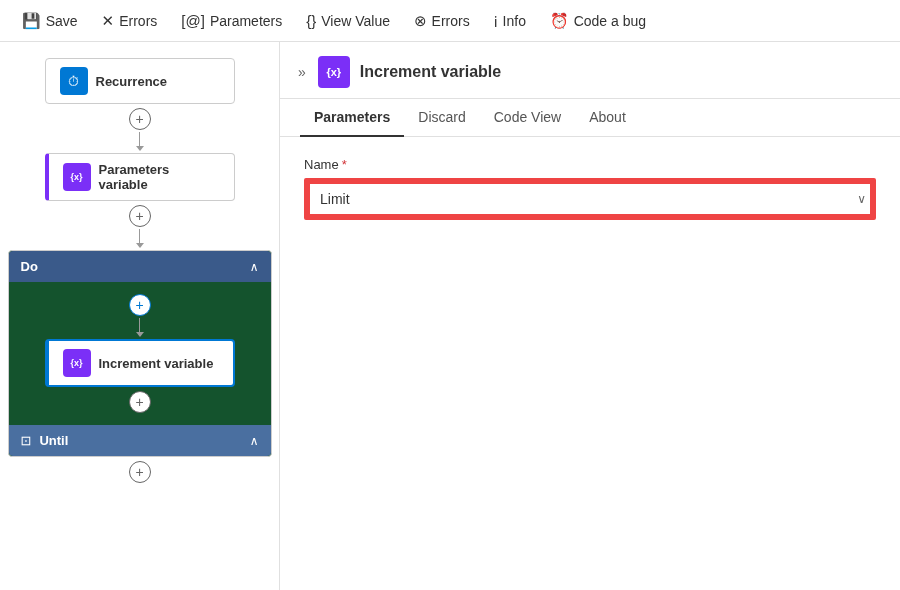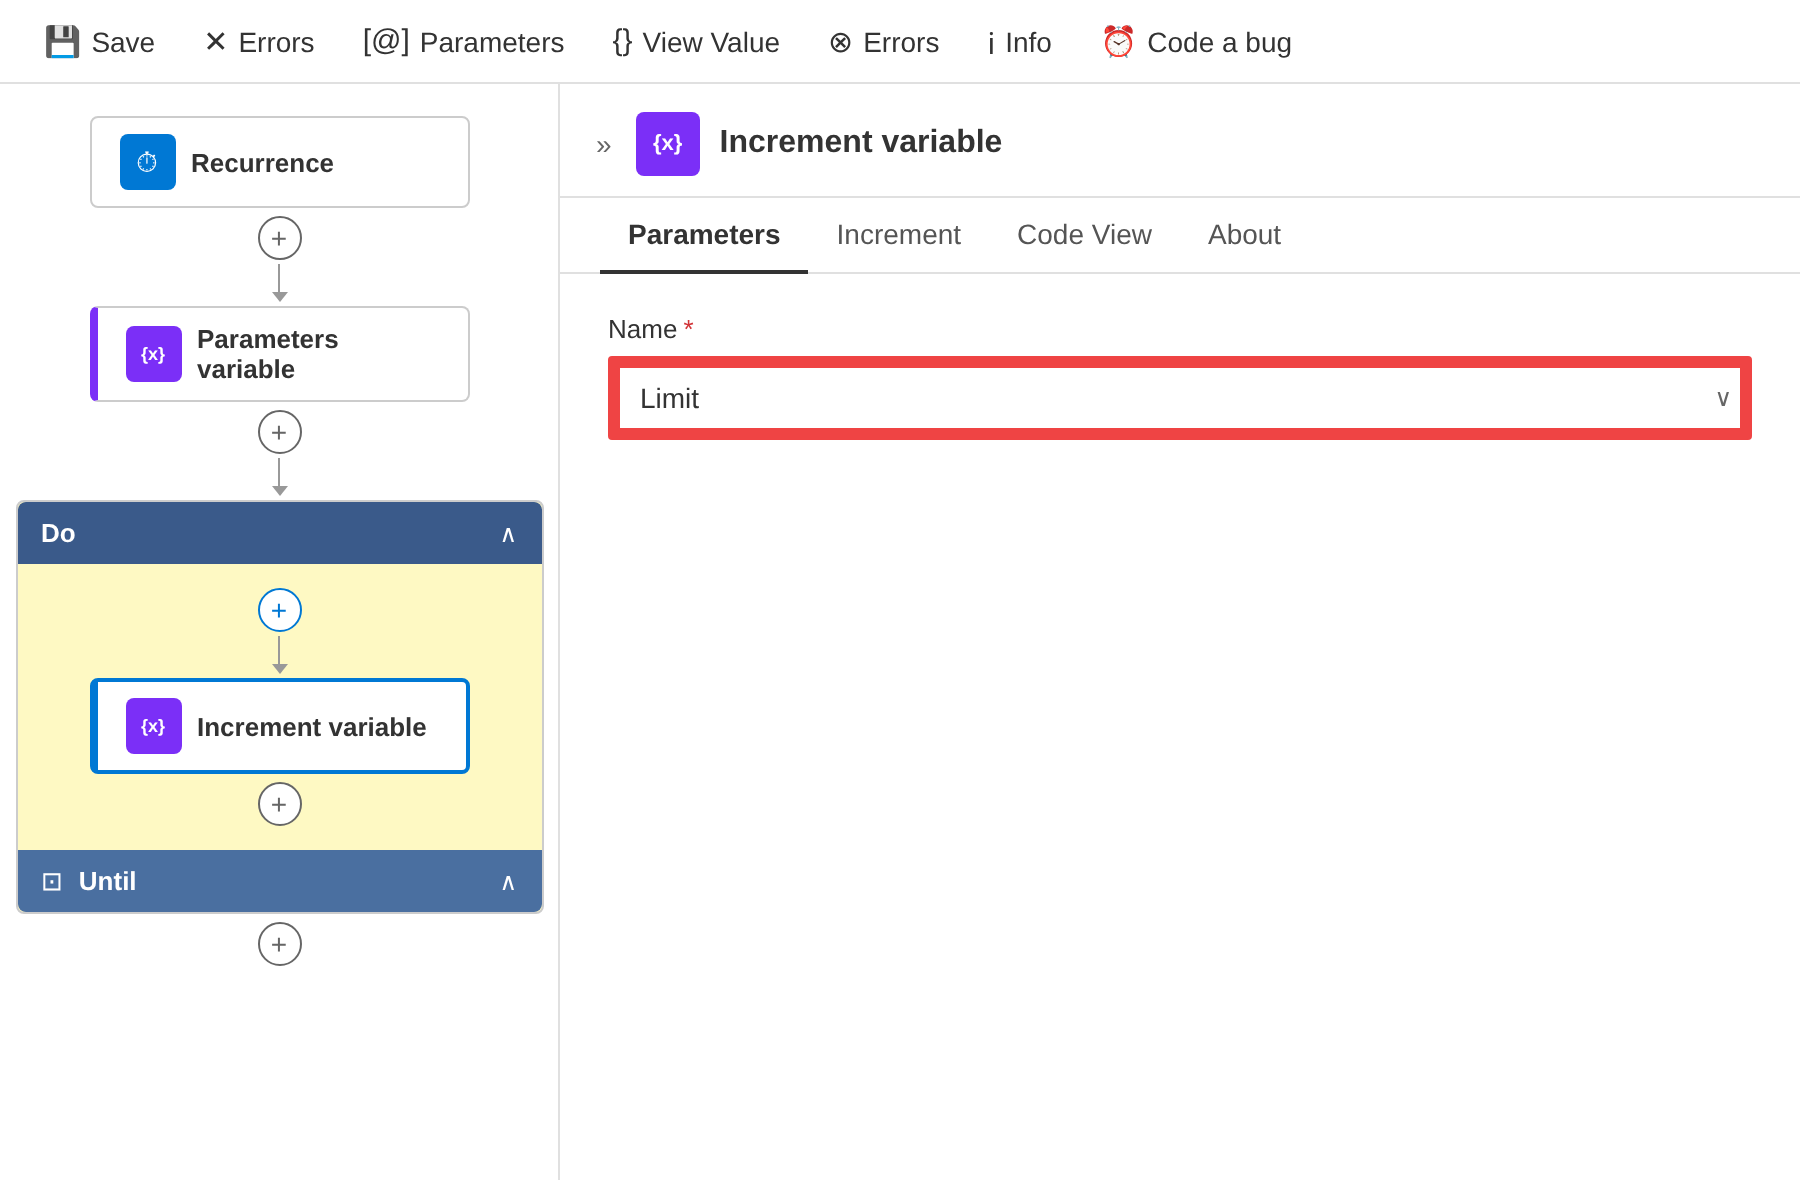--- a/index.html
+++ b/index.html
@@ -150,21 +150,21 @@
       padding: 8px 12px;
       display: flex;
       align-items: center;
       justify-content: space-between;
     }
     .loop-wrapper {
       width: 264px;
       border: 1.5px solid #ccc;
       border-radius: 4px;
       overflow: hidden;
-      background: #fef9c3;
+      background: #14532d;
     }
     .loop-inner {
       padding: 8px;
       display: flex;
       flex-direction: column;
       align-items: center;
     }
     .chevron-icon {
       color: #fff;
       font-size: 12px;
@@ -392,21 +392,21 @@
       <span class="expand-btn">»</span>
       <div class="panel-node-icon" style="font-size:11px; font-weight:bold;">{x}</div>
       <span class="panel-title">Increment variable</span>
     </div>
 
     <div class="tabs">
       <div class="tab active">
         <span>Parameters</span>
       </div>
       <div class="tab">
-        <span>Increment</span>
+        <span>Discard</span>
       </div>
       <div class="tab">
         <span>Code View</span>
       </div>
       <div class="tab">
         <span>About</span>
       </div>
     </div>
 
     <div class="form-content">

